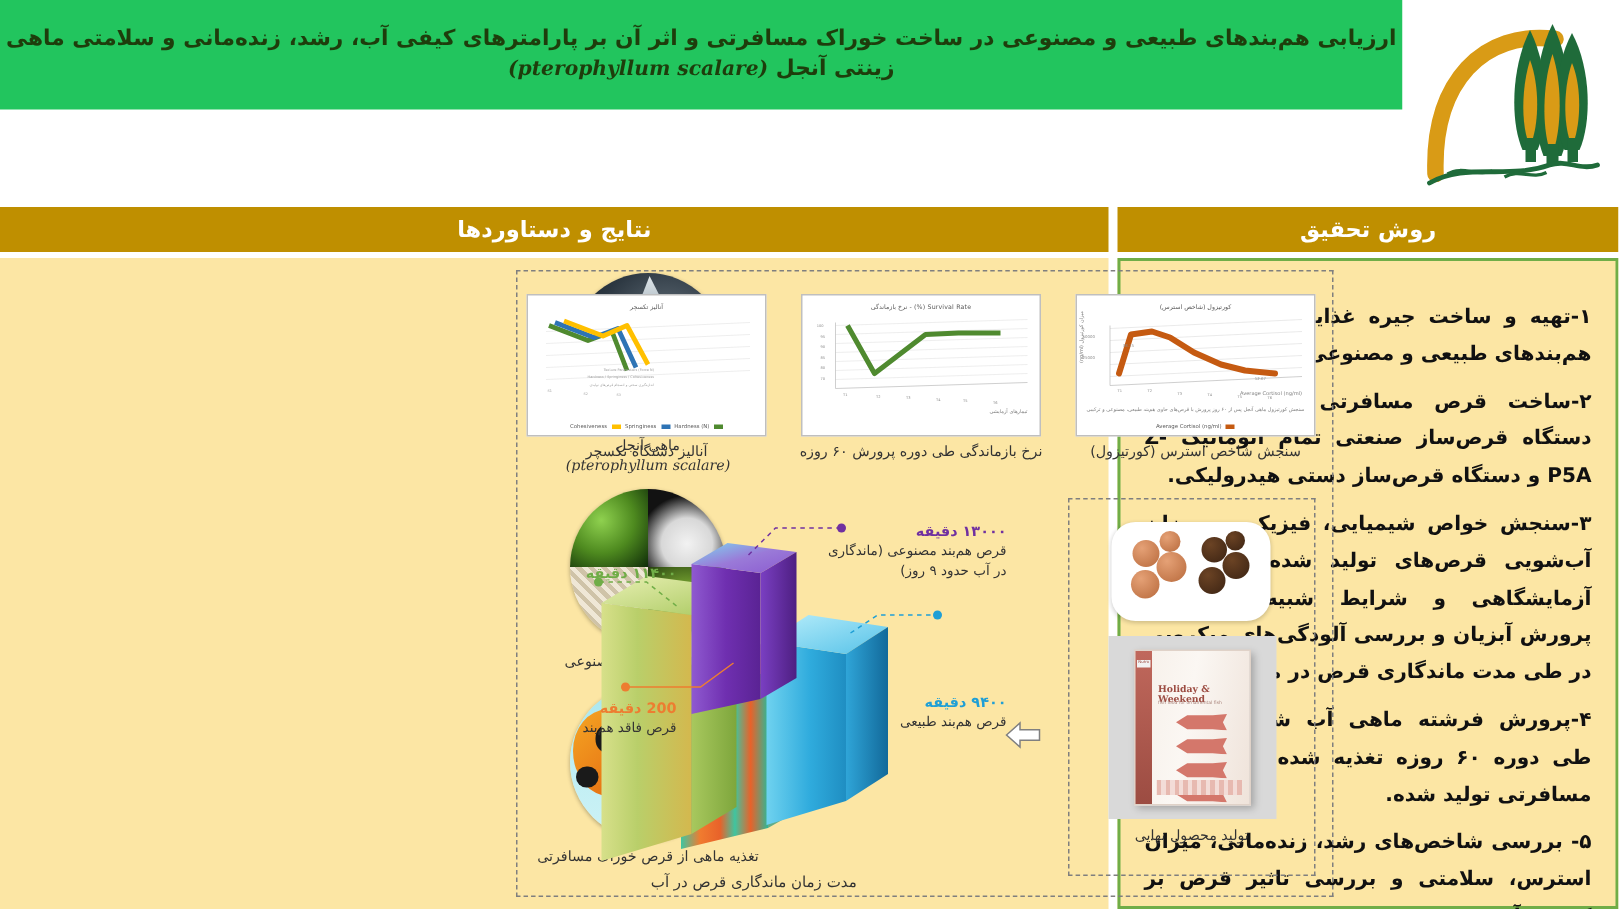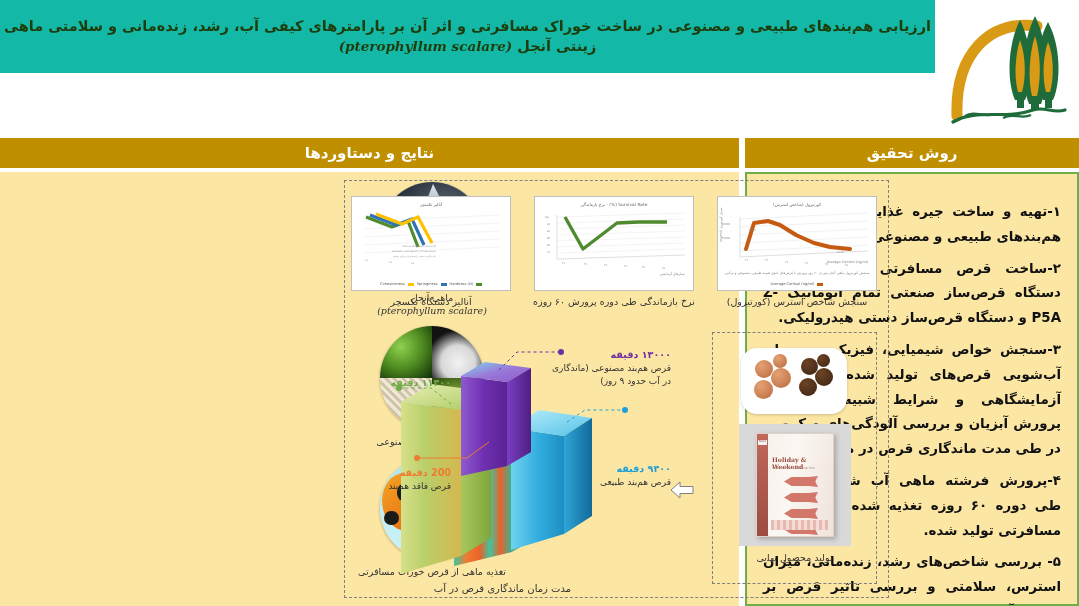--- a/index.html
+++ b/index.html
@@ -17,21 +17,21 @@
   }
 
   
   .header-wrap {
     position: absolute; top: 0; left: 0;
     width: 1079px; height: 134px;
   }
   .title-band {
     position: absolute; top: 0; left: 0;
     width: 935px; height: 73px;
-    background: #14b8a6;
+    background: #22c55e;
     display: flex; align-items: center; justify-content: center;
     padding: 2px 0;
   }
   .title-text {
     font-size: 14.5px; font-weight: bold; color: #1e3d0c;
     line-height: 1.35; text-align: center; direction: rtl;
   }
   .title-text .sci {
     font-family: "DejaVu Serif", "Liberation Serif", serif;
     font-style: italic; font-weight: bold; font-size: 13.5px;

